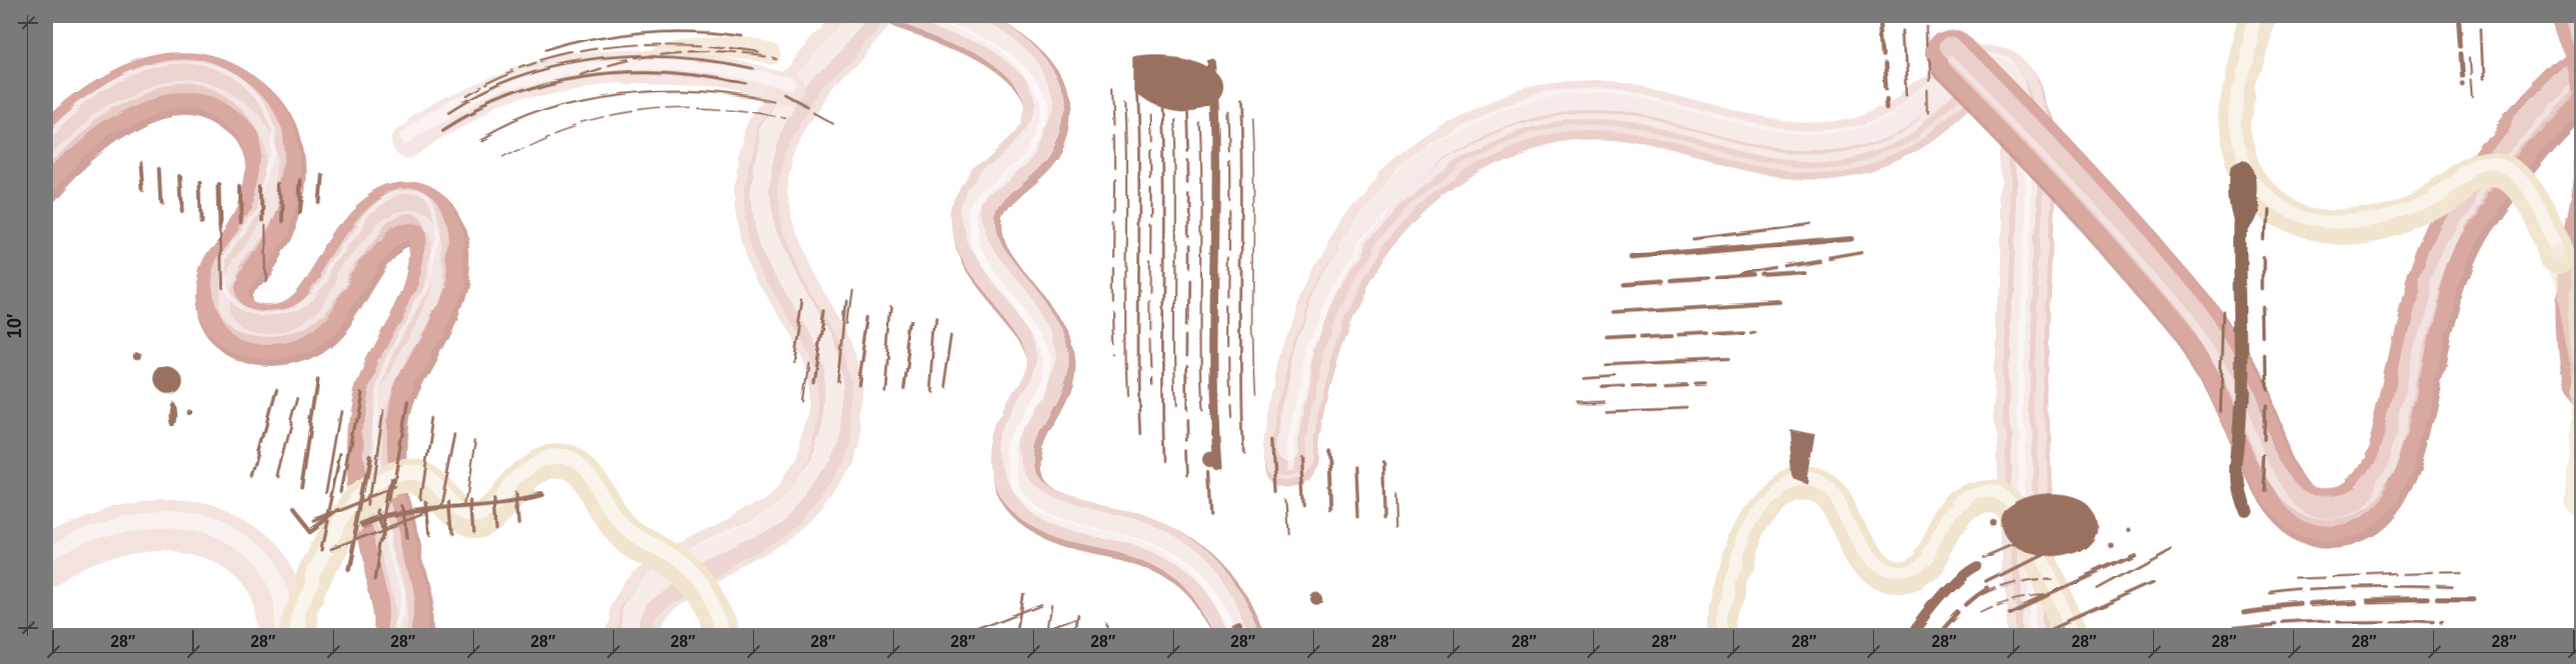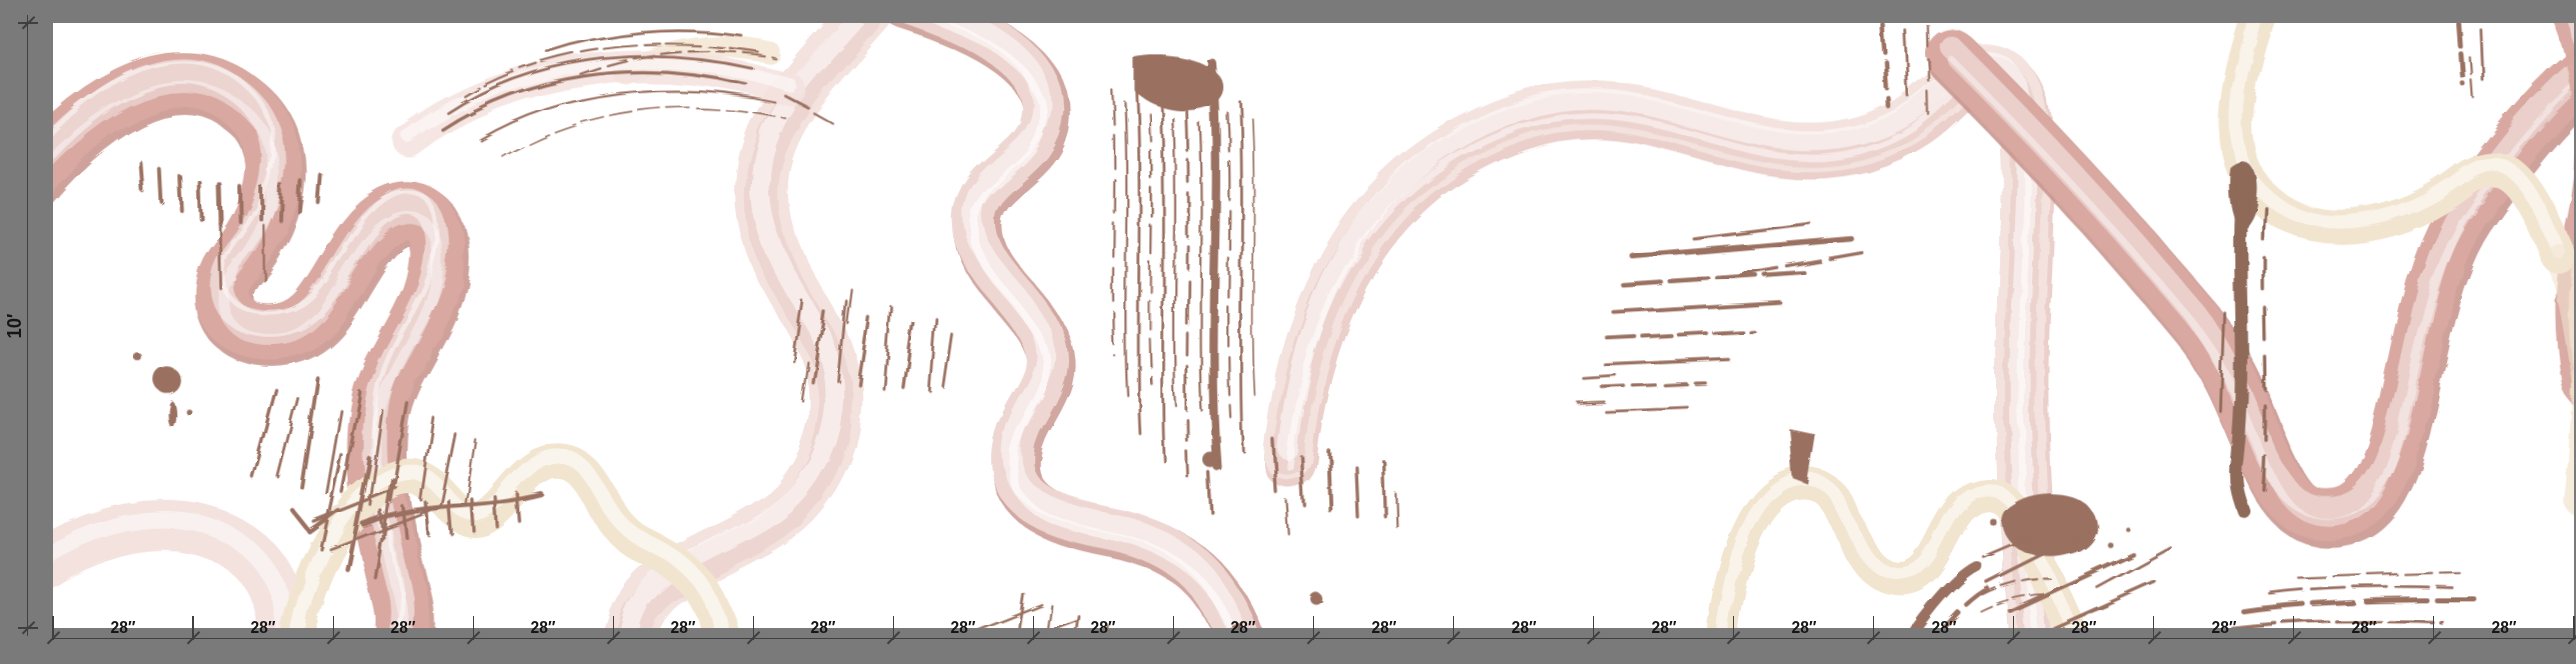--- a/index.html
+++ b/index.html
@@ -24,21 +24,21 @@
   .vruler{position:absolute;left:0;top:23px;width:53px;height:605px;}
   .vline{position:absolute;left:27px;top:-7.8px;bottom:-7.8px;width:1.1px;background:var(--dim);}
   .vtick{position:absolute;left:28px;width:0;height:0;}
   .vtick .cap{position:absolute;left:-10px;top:-0.6px;width:20px;height:1.1px;background:var(--dim);}
   .vtick .slash{position:absolute;left:-8.3px;top:-0.6px;width:16.6px;height:1.7px;background:var(--dim);
                 transform:rotate(-45deg);}
   .vlabel{position:absolute;left:14.4px;top:50%;transform:translate(-50%,-50%) rotate(-90deg) scaleX(.95);
           font-weight:bold;font-size:19.4px;color:var(--ink);white-space:nowrap;}
 
   
-  .hruler{position:absolute;left:53px;top:615px;width:2521px;height:28px;}
+  .hruler{position:absolute;left:53px;top:629px;width:2521px;height:28px;}
   .hline{position:absolute;left:0;right:-2.8px;top:23px;height:1.1px;background:var(--dim);}
   .htick{position:absolute;top:0;width:0;height:0;}
   .htick .wit{position:absolute;left:-0.6px;top:1.1px;width:1.1px;height:24.4px;background:var(--dim);}
   .htick .slash{position:absolute;left:-8.3px;top:22px;width:16.6px;height:1.7px;background:var(--dim);
                 transform:rotate(-45deg);}
   .hlab{position:absolute;top:2.8px;transform:translateX(-50%) scaleX(.92);
         font-weight:bold;font-size:17px;color:var(--ink);white-space:nowrap;}
 </style>
 </head>
 <body>

